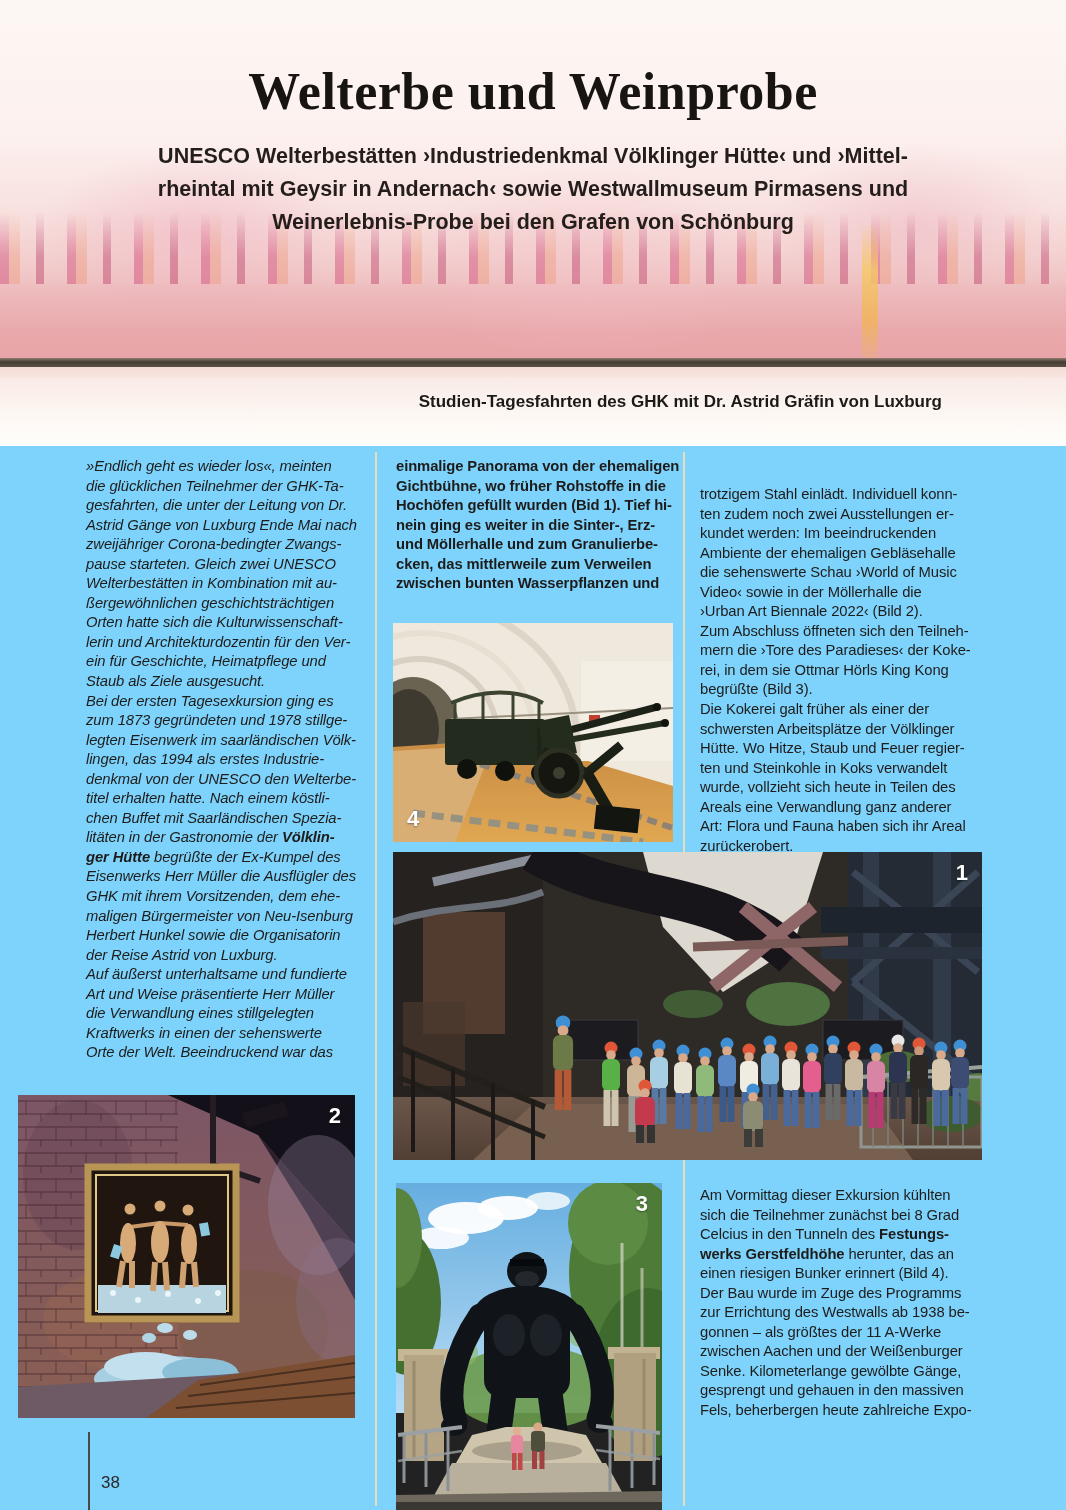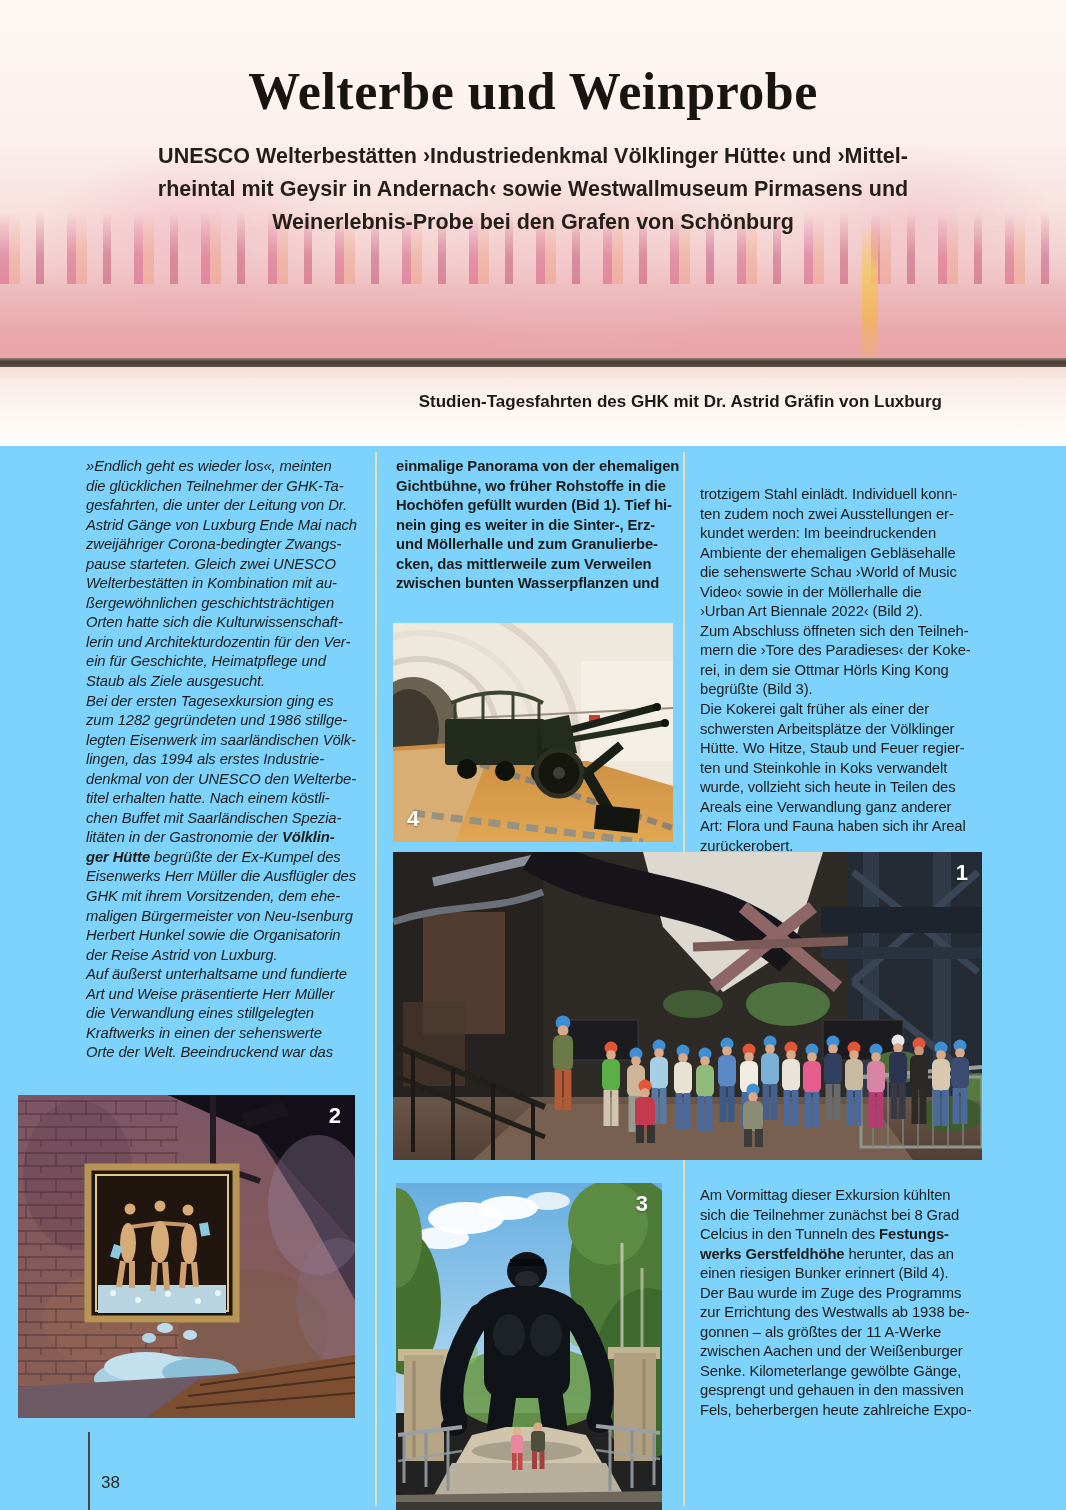--- a/index.html
+++ b/index.html
@@ -135,21 +135,21 @@
       <div class="tl">Astrid Gänge von Luxburg Ende Mai nach</div>
       <div class="tl">zweijähriger Corona-bedingter Zwangs-</div>
       <div class="tl">pause starteten. Gleich zwei UNESCO</div>
       <div class="tl">Welterbestätten in Kombination mit au-</div>
       <div class="tl">ßergewöhnlichen geschichtsträchtigen</div>
       <div class="tl">Orten hatte sich die Kulturwissenschaft-</div>
       <div class="tl">lerin und Architekturdozentin für den Ver-</div>
       <div class="tl">ein für Geschichte, Heimatpflege und</div>
       <div class="tl">Staub als Ziele ausgesucht.</div>
       <div class="tl">Bei der ersten Tagesexkursion ging es</div>
-      <div class="tl">zum 1282 gegründeten und 1986 stillge-</div>
+      <div class="tl">zum 1873 gegründeten und 1978 stillge-</div>
       <div class="tl">legten Eisenwerk im saarländischen Völk-</div>
       <div class="tl">lingen, das 1994 als erstes Industrie-</div>
       <div class="tl">denkmal von der UNESCO den Welterbe-</div>
       <div class="tl">titel erhalten hatte. Nach einem köstli-</div>
       <div class="tl">chen Buffet mit Saarländischen Spezia-</div>
       <div class="tl">litäten in der Gastronomie der <b>Völklin-</b></div>
       <div class="tl"><b>ger Hütte</b> begrüßte der Ex-Kumpel des</div>
       <div class="tl">Eisenwerks Herr Müller die Ausflügler des</div>
       <div class="tl">GHK mit ihrem Vorsitzenden, dem ehe-</div>
       <div class="tl">maligen Bürgermeister von Neu-Isenburg</div>

